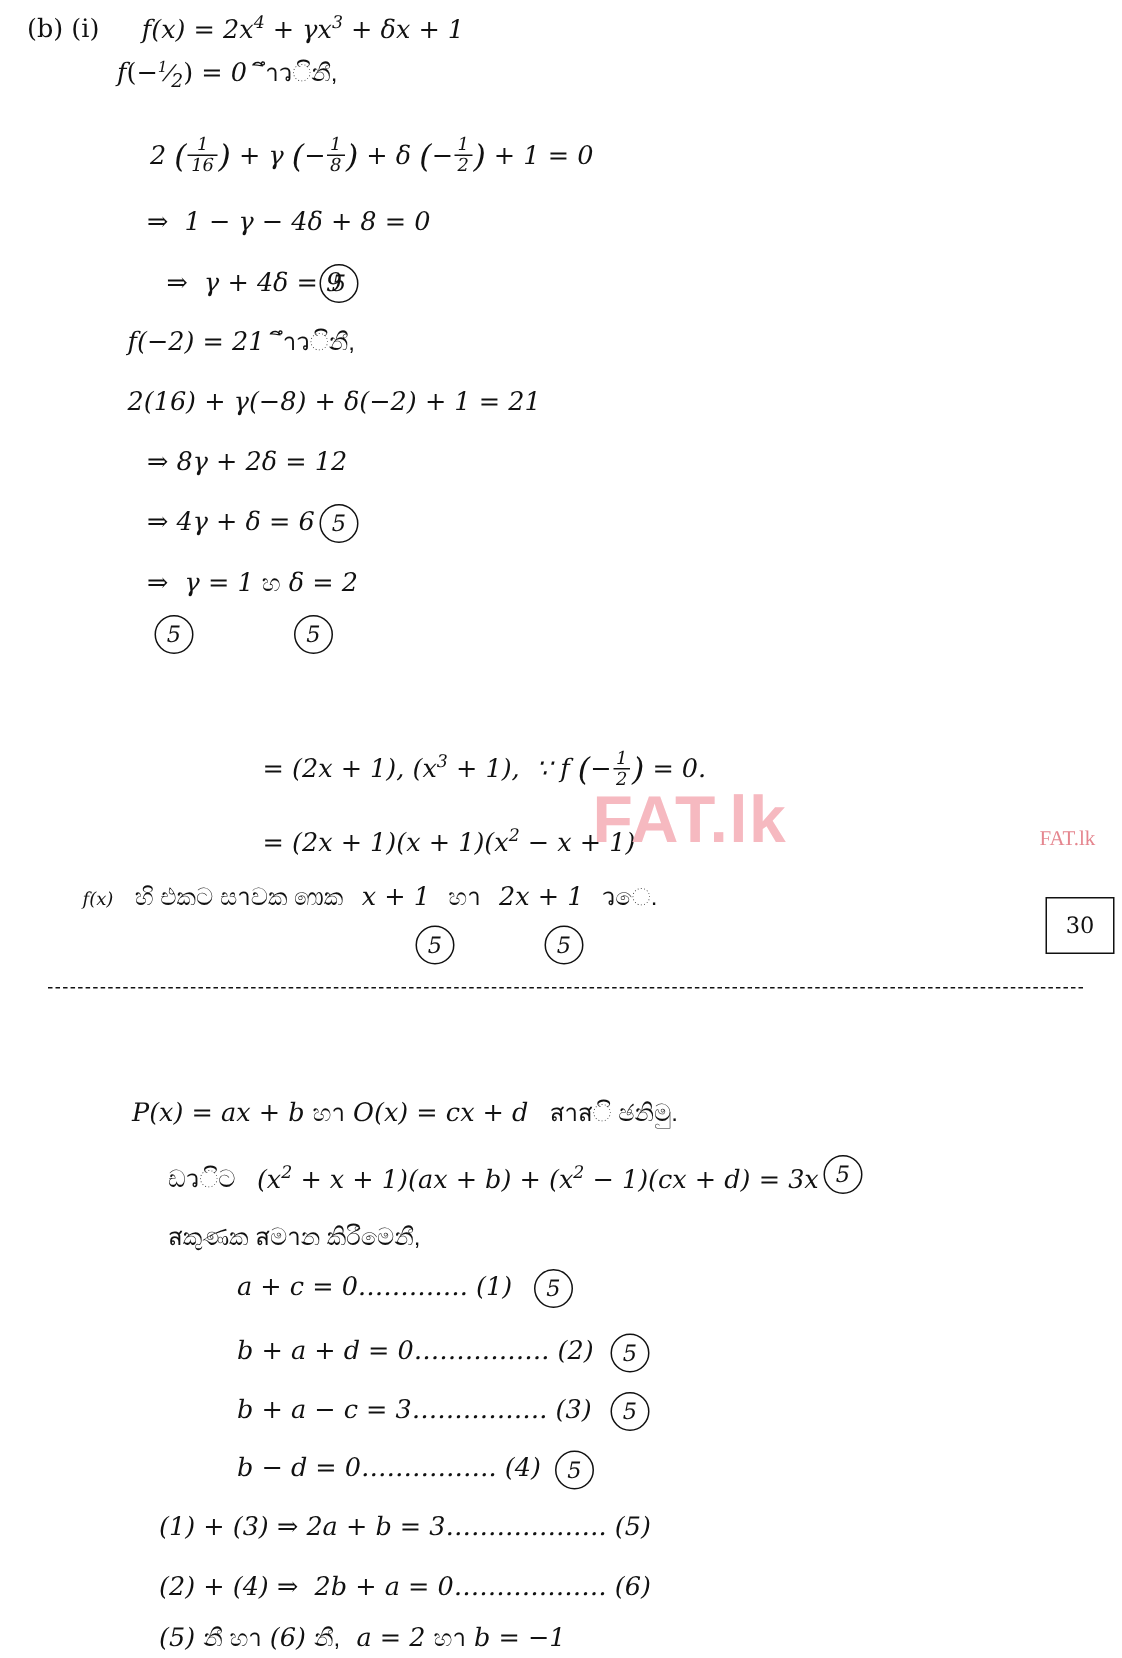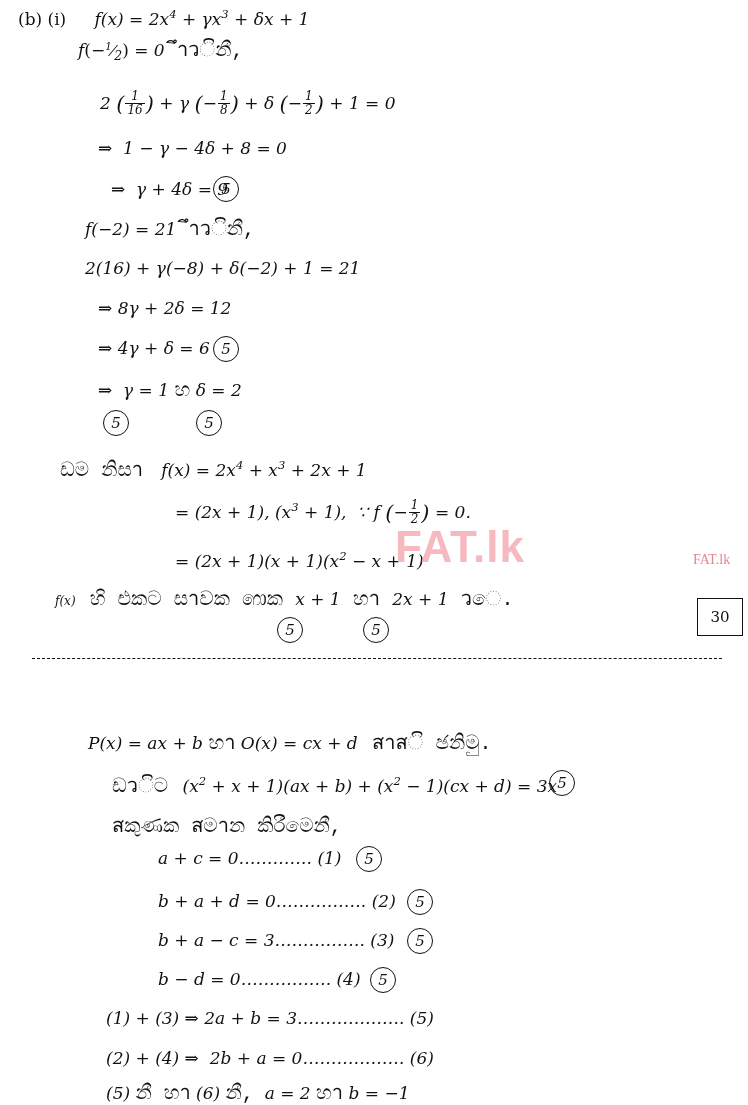--- a/index.html
+++ b/index.html
@@ -17,23 +17,23 @@
     position: relative;
     width: 748px;
     height: 1105px;
   }
   .math {
     font-family: "DejaVu Serif", serif;
     font-style: italic;
   }
   .up { font-style: normal; }
   .sin {
-    font-family: Liberation Mono, monospace;
+    font-family: Liberation Sans, sans-serif;
     font-style: normal;
-    font-size: 20px;
+    font-size: 16px;
   }
   .line {
     position: absolute;
     white-space: nowrap;
     font-size: 17px;
     line-height: 1.1;
   }
   .lbl {
     font-family: "DejaVu Serif", serif;
     font-style: normal;
@@ -163,24 +163,20 @@
     <span class="math">⇒&nbsp;&nbsp;γ = 1 <span class="sin">හ෎</span> δ = 2</span>
   </div>
 
   <div class="mark" style="left:103px; top:410px;">
       <span>5</span>
     </div>
   <div class="mark" style="left:196px; top:410px;">
       <span>5</span>
     </div>
 
-  <div class="line" style="left:60px; top:459px;">
-    <span class="sin">ඩම නිසา</span>
-    <span class="math" style="margin-left:14px;">f(x) = 2x<sup>4</sup> + x<sup>3</sup> + 2x + 1</span>
-  </div>
 
   <div class="line" style="left:175px; top:500px;">
     <span class="math">= (2x + 1), (x<sup>3</sup> + 1),&nbsp; ∵ f <span class="paren-big">(</span>−<span class="frac"><span class="num">1</span><span class="den">2</span></span><span class="paren-big">)</span> = 0.</span>
   </div>
 
   <div class="line" style="left:175px; top:550px;">
     <span class="math">= (2x + 1)(x + 1)(x<sup>2</sup> − x + 1)</span>
   </div>
 
   <div class="line" style="left:55px; top:589px;">

